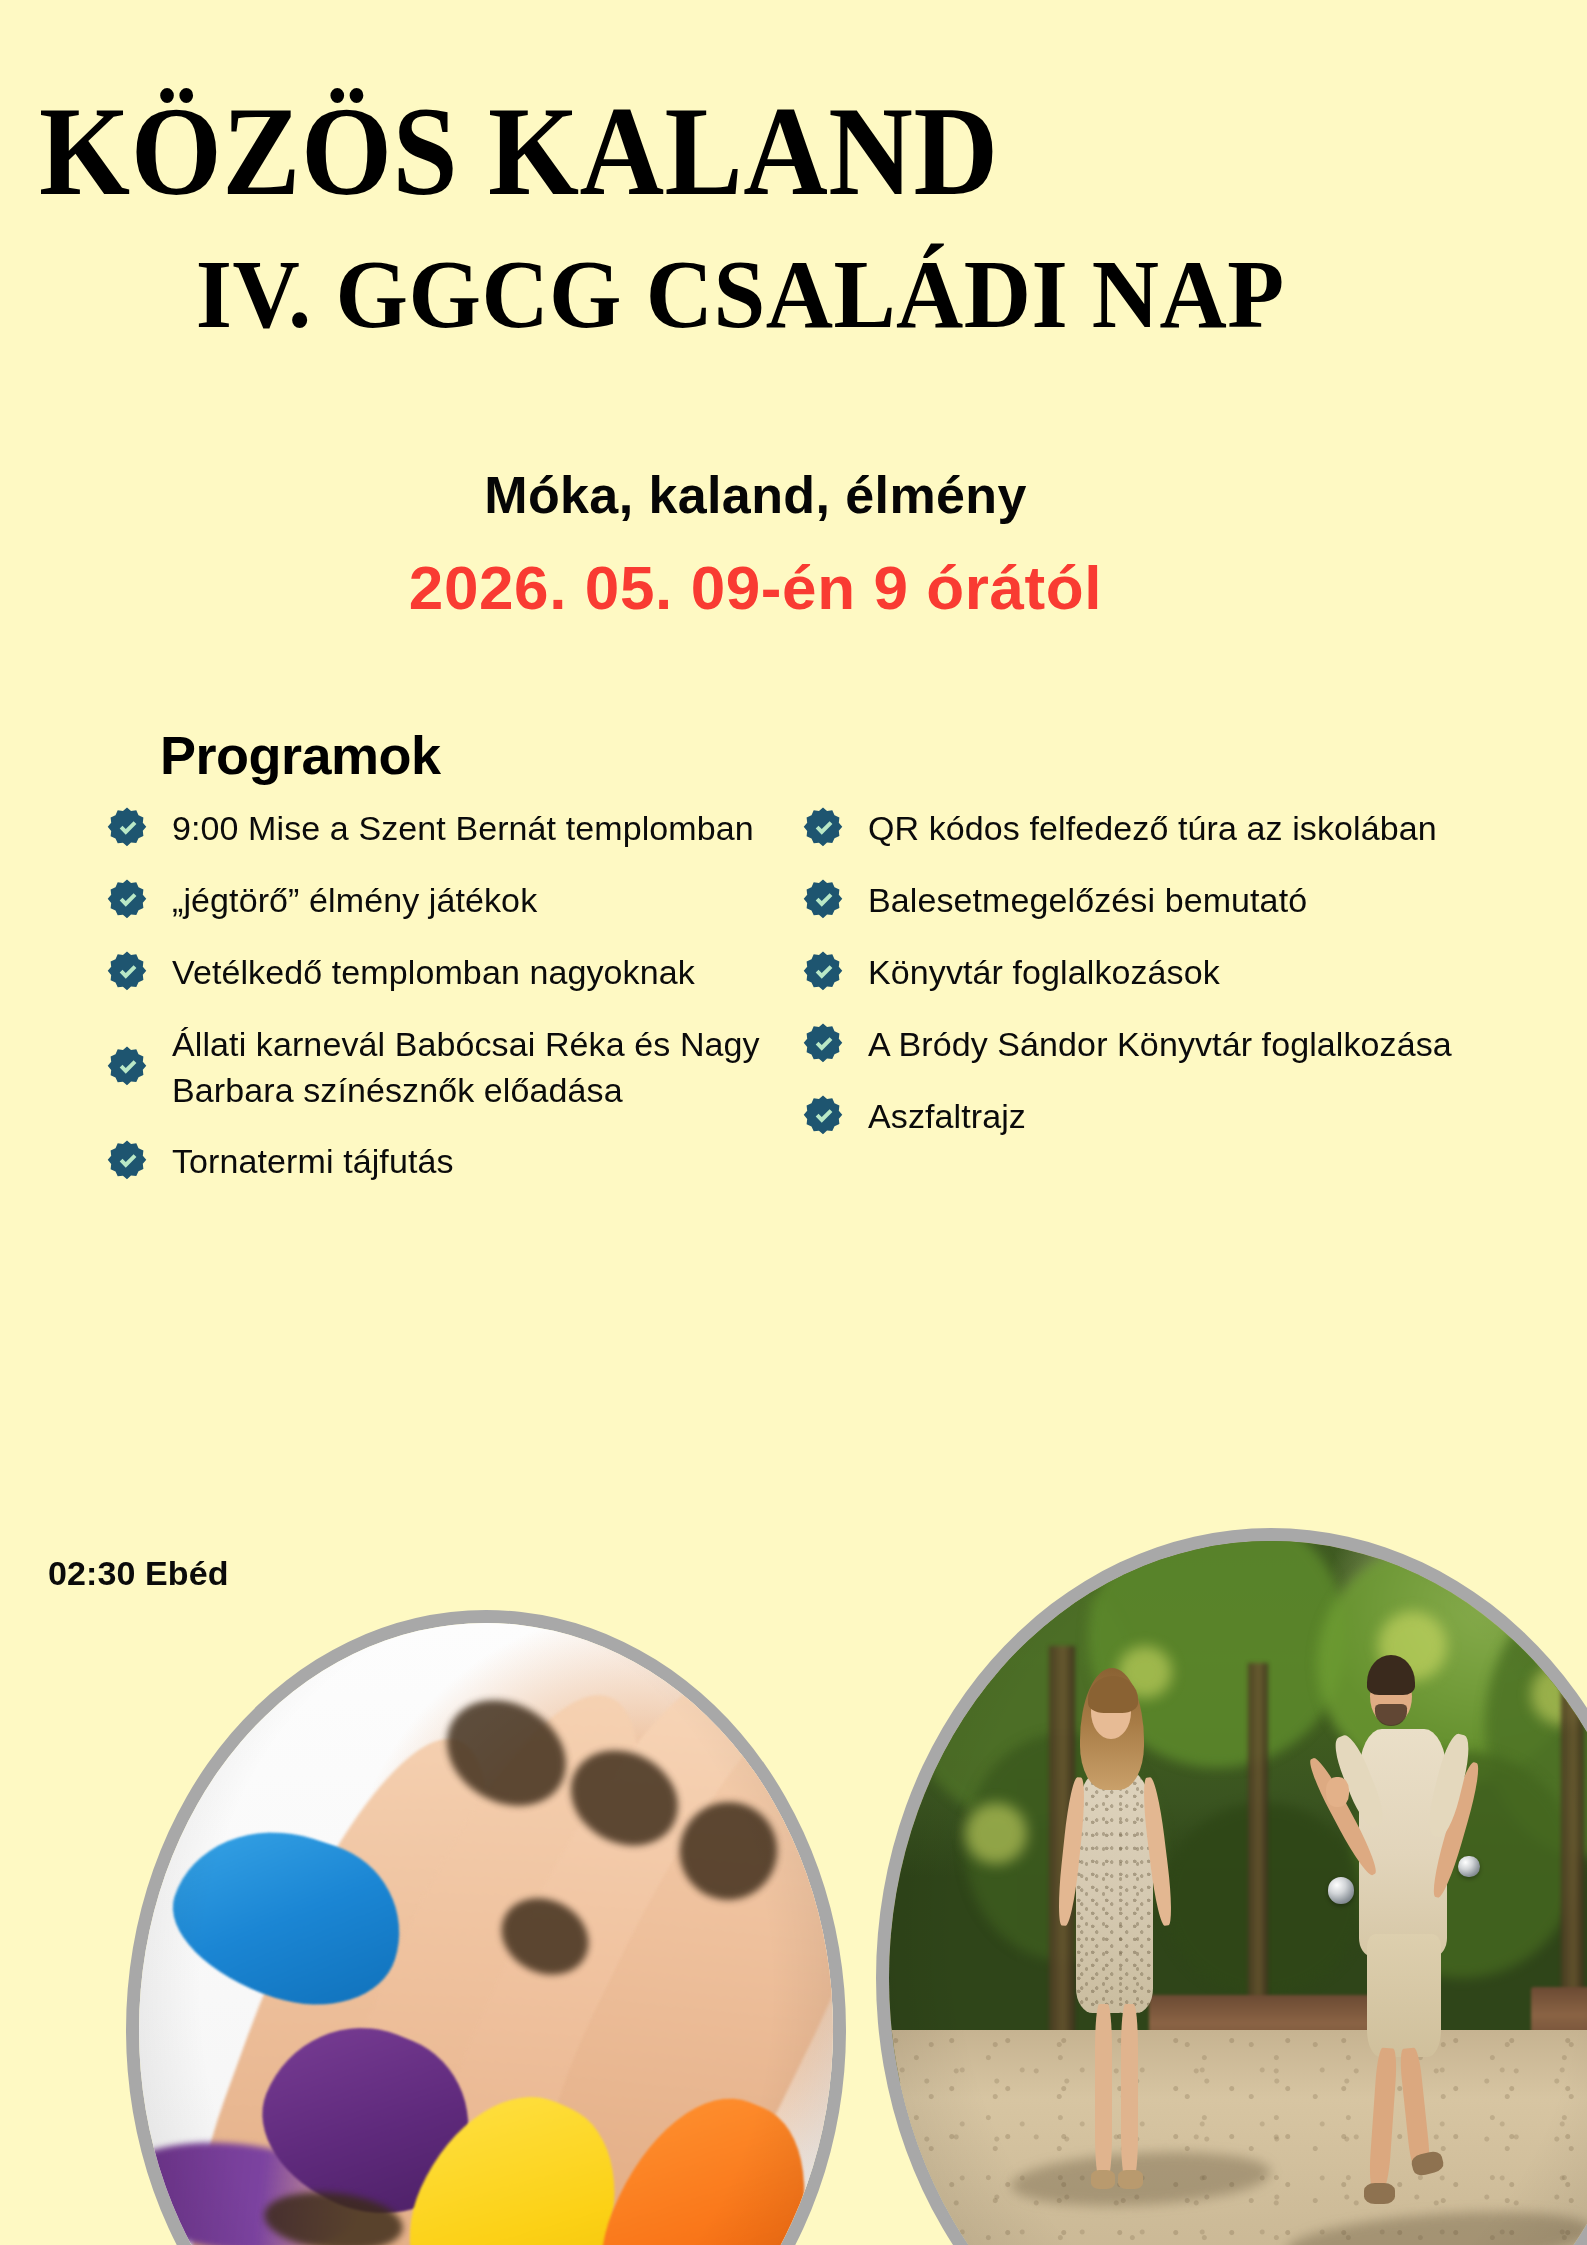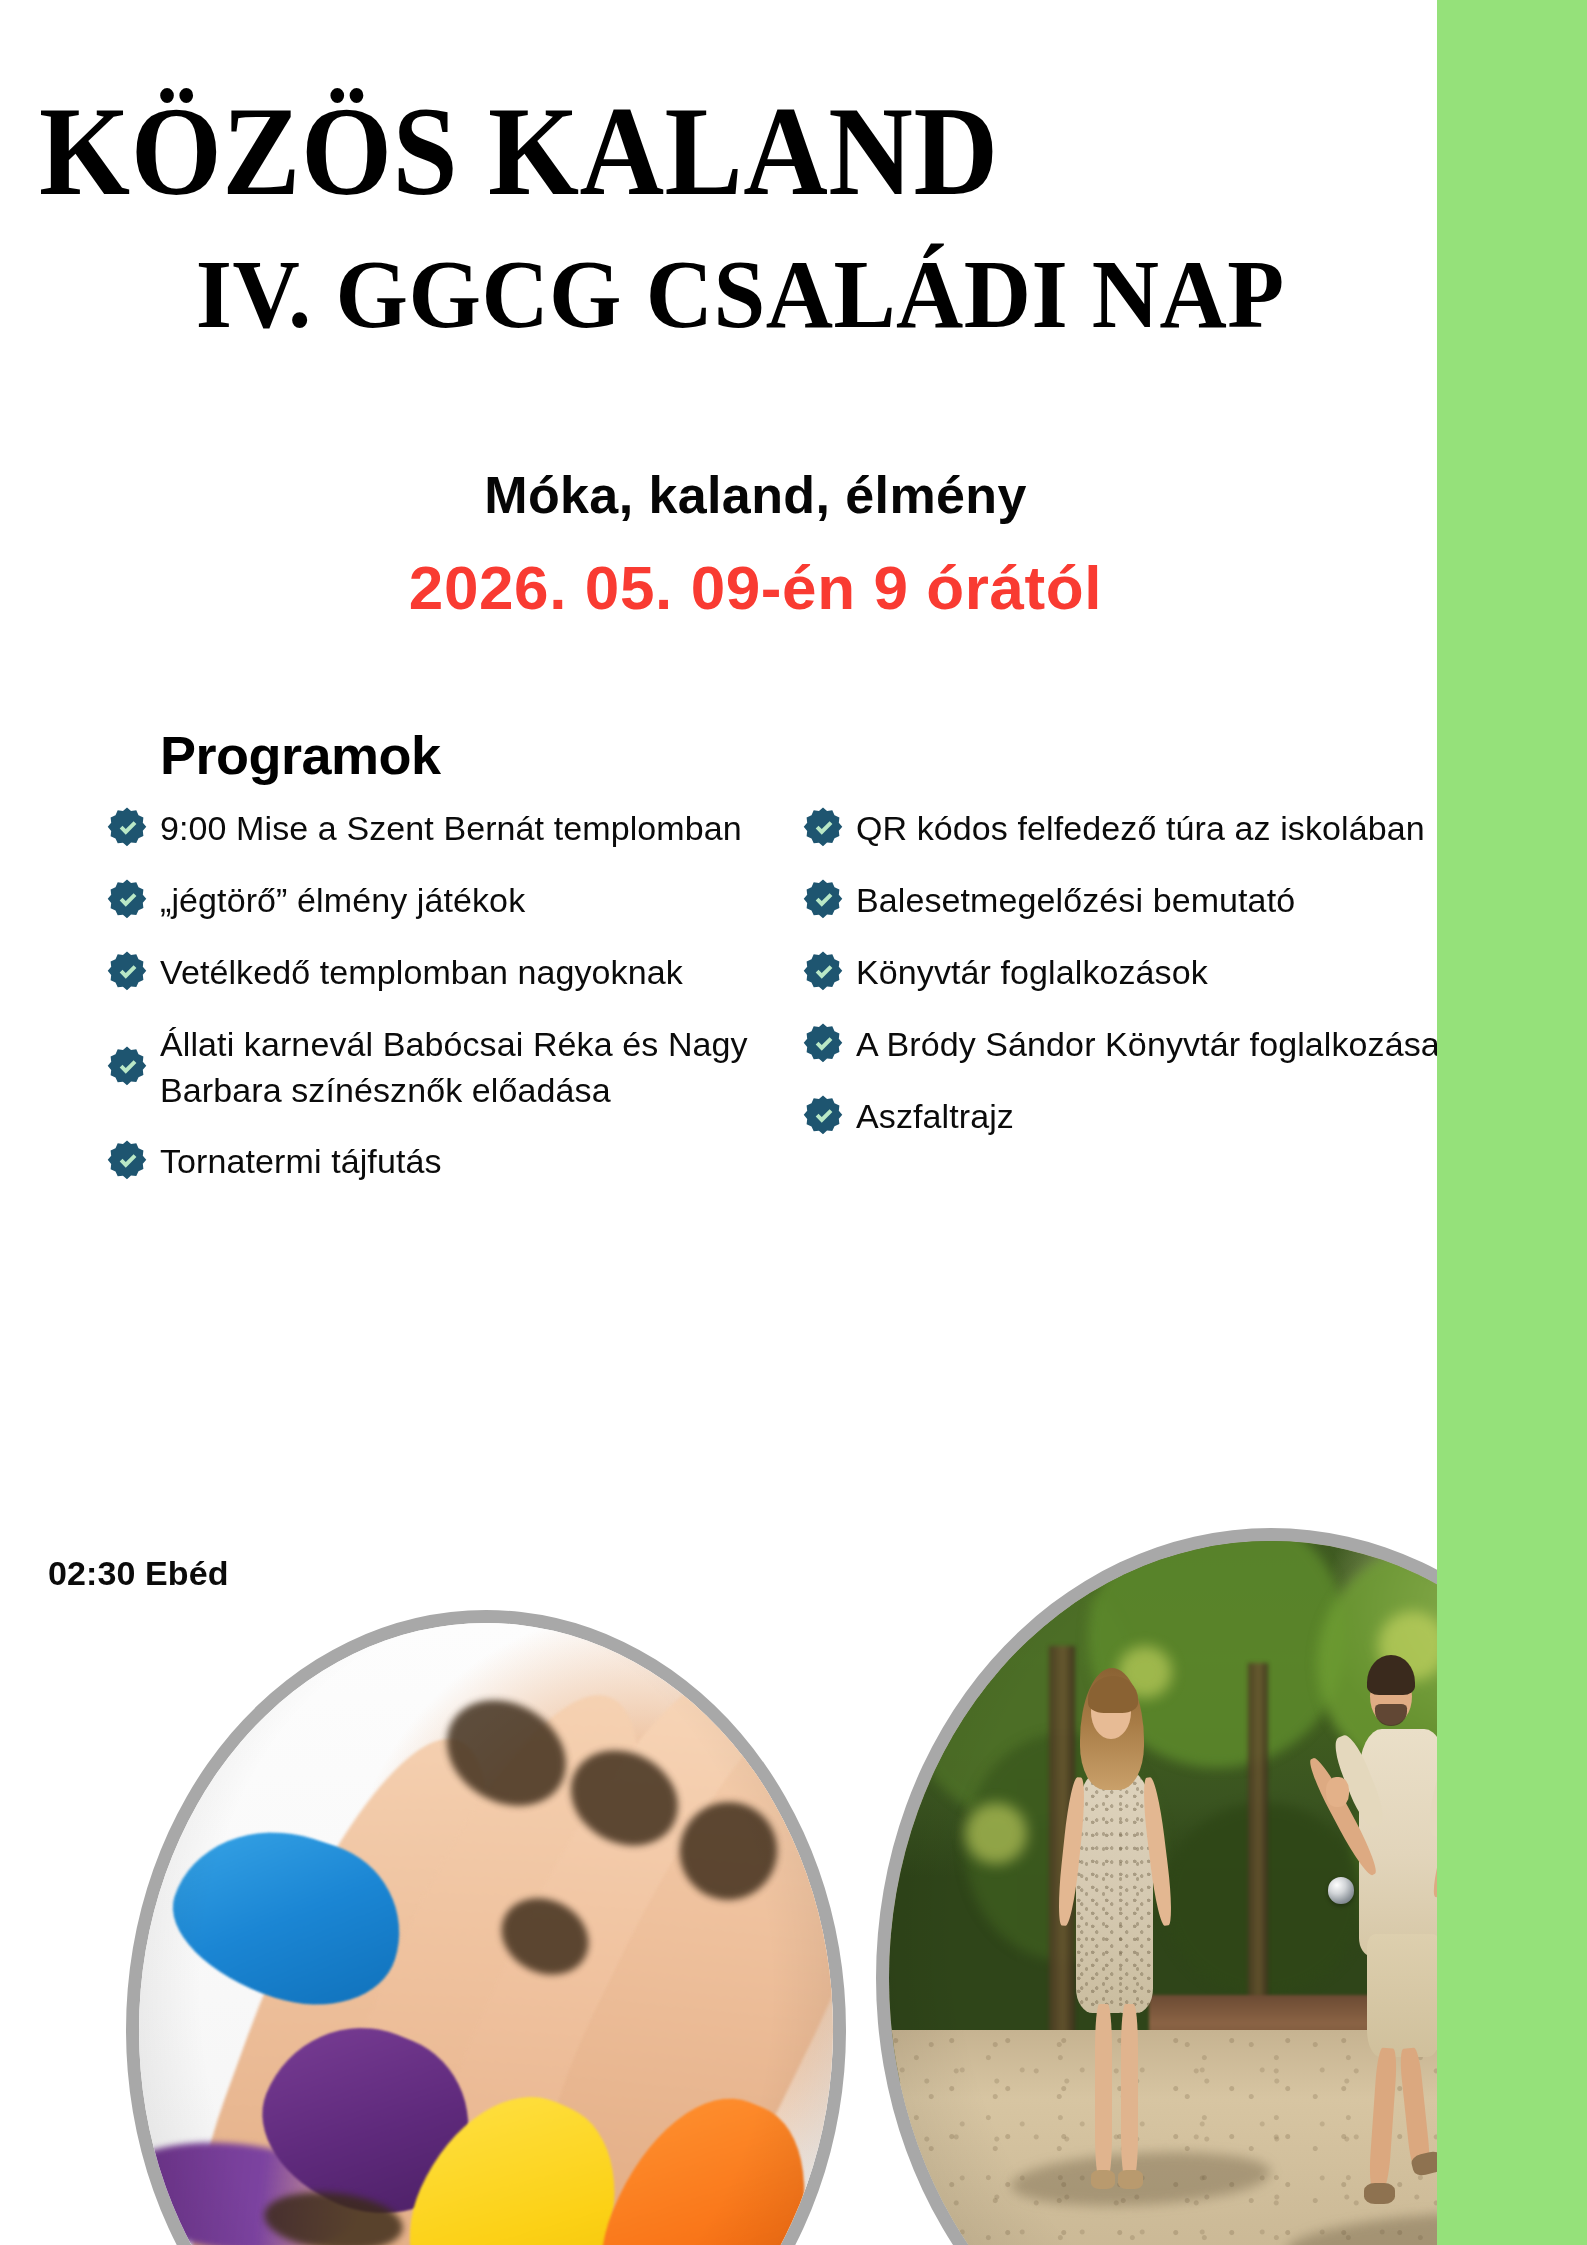--- a/index.html
+++ b/index.html
@@ -13,23 +13,23 @@
 
   body {
     font-family: "Liberation Sans", sans-serif;
     background: #95e17a;
     position: relative;
   }
 
   .poster {
     position: absolute;
     inset: 0;
-    width: 1437px;
+    width: 1587px;
     height: 2245px;
-    background: #ffffff;
+    background: #fef9c3;
     overflow: hidden;
   }
 
   
   .title-block {
     position: absolute;
     left: 0;
     top: 88px;
     width: 1587px;
   }
@@ -109,21 +109,21 @@
   .col {
     position: absolute;
     top: 0;
   }
   .col-left  { left: 104px;  width: 660px; }
   .col-right { left: 800px;  width: 660px; }
 
   .item {
     display: flex;
     align-items: center;
-    gap: 10px;
+    gap: 22px;
     margin-bottom: 26px;
   }
 
   .item-text {
     font-size: 34px;
     line-height: 1.34;
     color: #0b0b0b;
     letter-spacing: 0.1px;
     font-weight: 400;
   }

